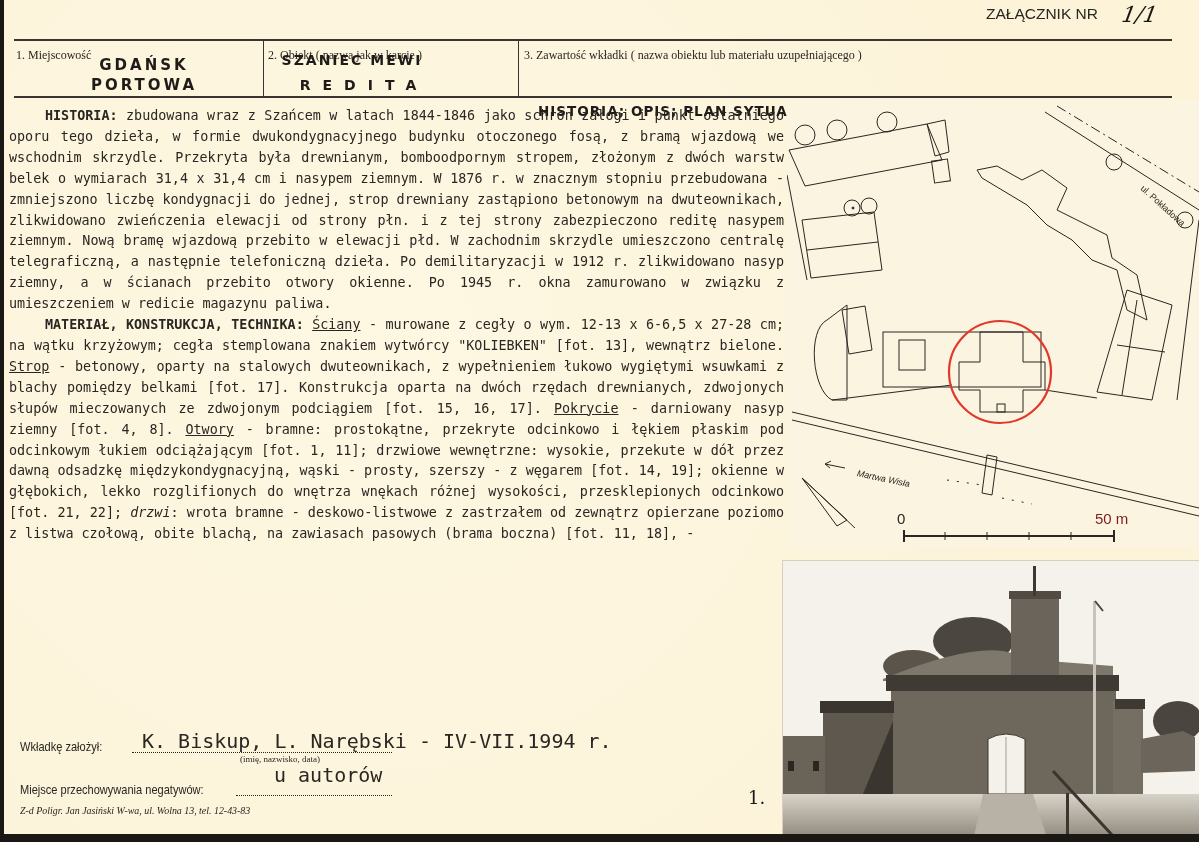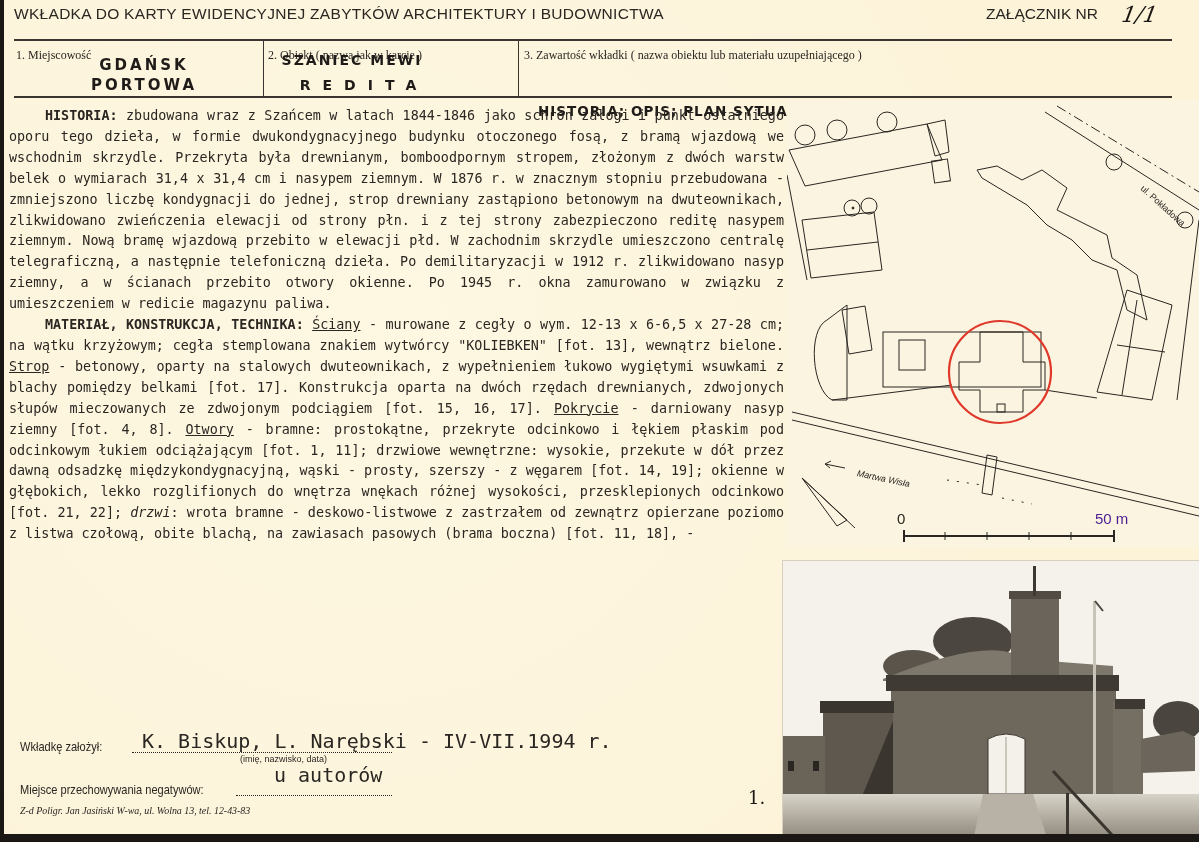--- a/index.html
+++ b/index.html
@@ -50,41 +50,40 @@
       color: #2a2622; text-align: justify; white-space: normal;
     }
     .body-text p { margin: 0; }
     .sec-head { font-weight: bold; padding-left: 36px; }
     .u { text-decoration: underline; }
     .it { font-style: italic; }
 
     .footer-label { position: absolute; font-family: "Liberation Sans", sans-serif; font-size: 13px; color: #2a2622; transform: scaleX(0.85); transform-origin: left; }
     .dots { position: absolute; border-bottom: 1px dotted #2a2622; height: 0; }
     .typed { position: absolute; font-family: "DejaVu Sans Mono", monospace; font-size: 20px; color: #2a2622; }
-    .small-note { position: absolute; font-family: Liberation Sans, sans-serif; font-size: 9px; color: #2a2622; }
+    .small-note { position: absolute; font-family: Liberation Serif, serif; font-size: 9px; color: #2a2622; }
     .printer { position: absolute; font-family: "Liberation Serif", serif; font-style: italic; font-size: 11px; color: #2a2622; transform: scaleX(0.9); transform-origin: left; }
     .page-mark { position: absolute; font-family: "DejaVu Serif", serif; font-size: 18px; color: #1a1714; }
 
     .plan-panel {
       position: absolute; left: 783px; top: 100px; width: 412px; height: 447px;
       background: #fbf4e0;
     }
     .photo-panel {
       position: absolute; left: 778px; top: 560px; width: 416px; height: 280px;
       background: #f6f1e4; border: 1px solid #d8d0bd;
       overflow: hidden;
     }
     svg { display: block; }
   </style>
 </head>
 <body>
 
 <div class="sheet">
 
-  <div class="form-title">WKŁADKA DO KARTY EWIDENCYJNEJ ZABYTKÓW ARCHITEKTURY I BUDOWNICTWA</div>
   <div class="annex">ZAŁĄCZNIK NR</div>
   <div class="annex-num">1/1</div>
 
   <div class="hline" style="left:10px; top:39px; width:1158px;"></div>
   <div class="hline" style="left:10px; top:96px; width:1158px;"></div>
   <div class="vline" style="left:259px; top:41px; height:55px;"></div>
   <div class="vline" style="left:514px; top:41px; height:55px;"></div>
 
   <div>
     <div class="field-label" style="left:12px; top:48px;">1. Miejscowość</div>
@@ -180,21 +179,21 @@
         <line x1="242" y1="432" x2="242" y2="440"></line>
         <line x1="284" y1="432" x2="284" y2="440"></line>
         <line x1="327" y1="430" x2="327" y2="442" stroke-width="2"></line>
       </g>
 
       <circle cx="213" cy="272" r="51" fill="none" stroke="#e0392b" stroke-width="2.2"></circle>
     </svg>
     <div style="position:absolute; left:355px; top:82px; font-family:'Liberation Sans',sans-serif; font-size:9px; color:#2a2622; transform:rotate(42deg); transform-origin:left;">ul. Pokładowa</div>
     <div style="position:absolute; left:70px; top:368px; font-family:'Liberation Sans',sans-serif; font-style:italic; font-size:9px; color:#2a2622; transform:rotate(12deg); transform-origin:left;">Martwa Wisła</div>
     <div style="position:absolute; left:110px; top:410px; font-family:'Liberation Sans',sans-serif; font-size:15px; color:#2a2622;">0</div>
-    <div style="position:absolute; left:308px; top:410px; font-family:'Liberation Sans',sans-serif; font-size:15px; color:#4c1d95;text-align:right;">50 m</div>
+    <div style="position:absolute; left:308px; top:410px; font-family:'Liberation Sans',sans-serif; font-size:15px; color:#7f1d1d;text-align:right;">50 m</div>
   </div>
 
   <div class="photo-panel">
     <svg width="416" height="280" viewBox="0 0 416 280">
       <defs>
         <linearGradient id="ground" x1="0" y1="0" x2="0" y2="1">
           <stop offset="0" stop-color="#d8d3c8"></stop>
             <stop offset="1" stop-color="#8b8478"></stop>
         </linearGradient>
       </defs>

